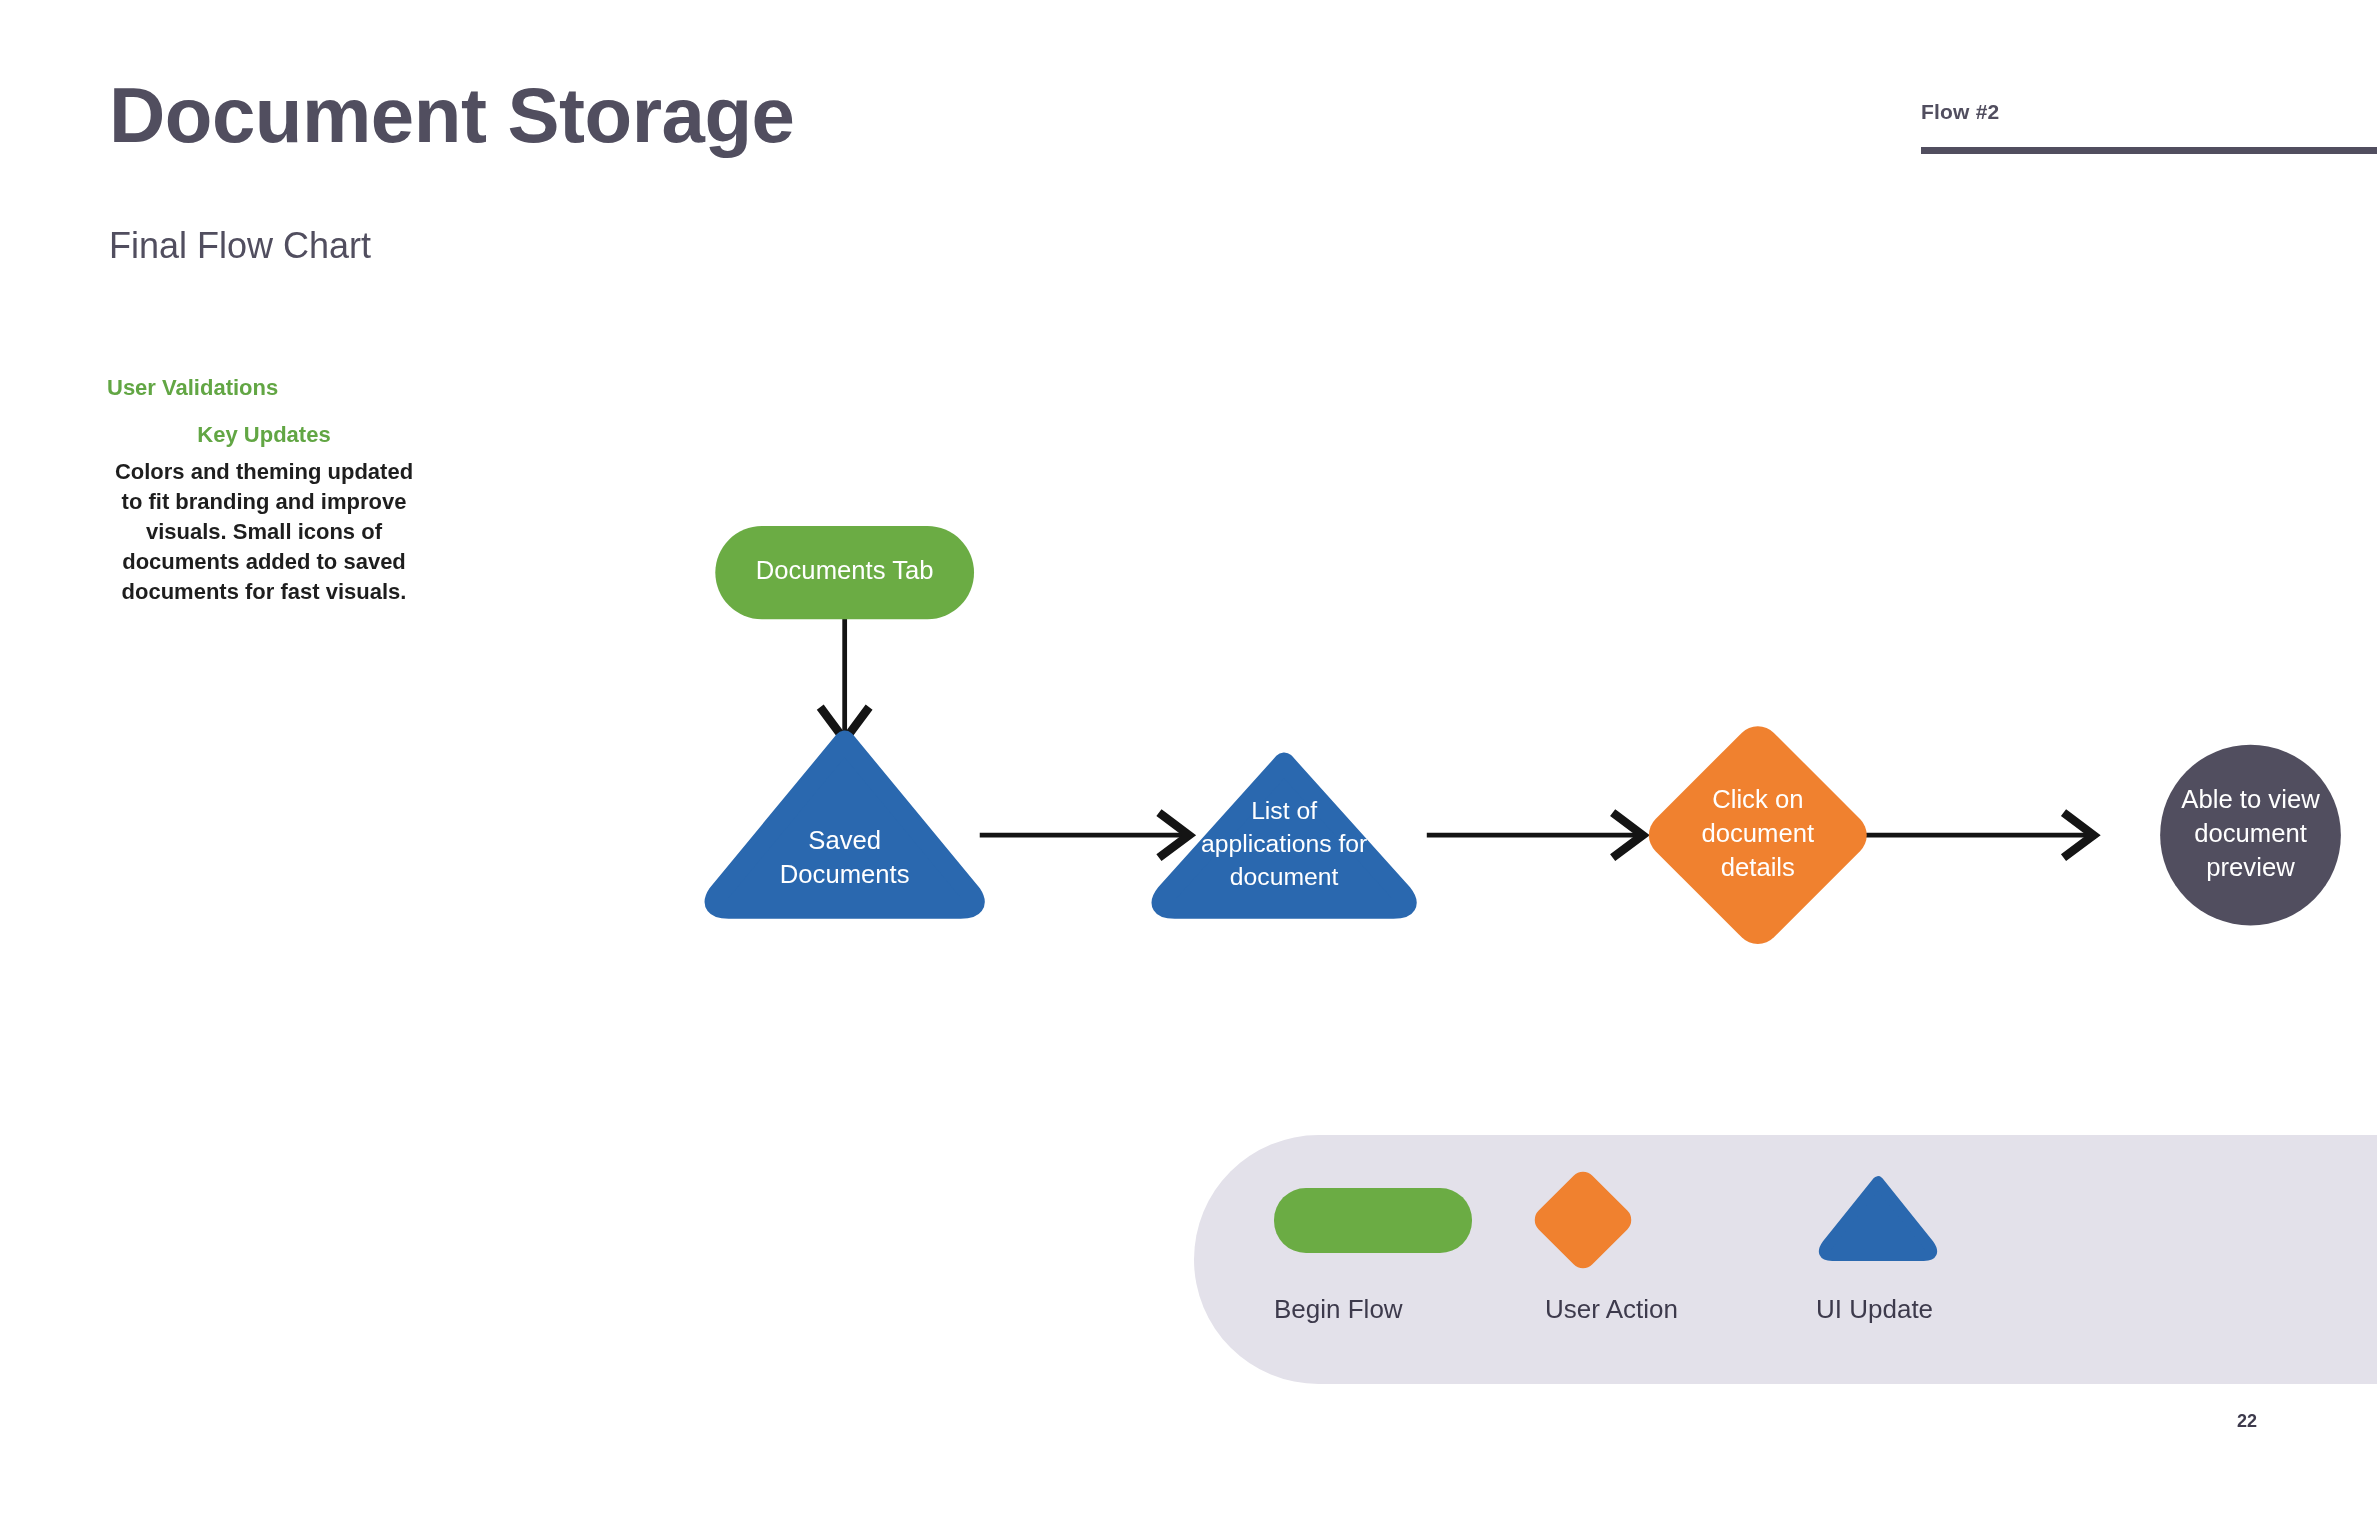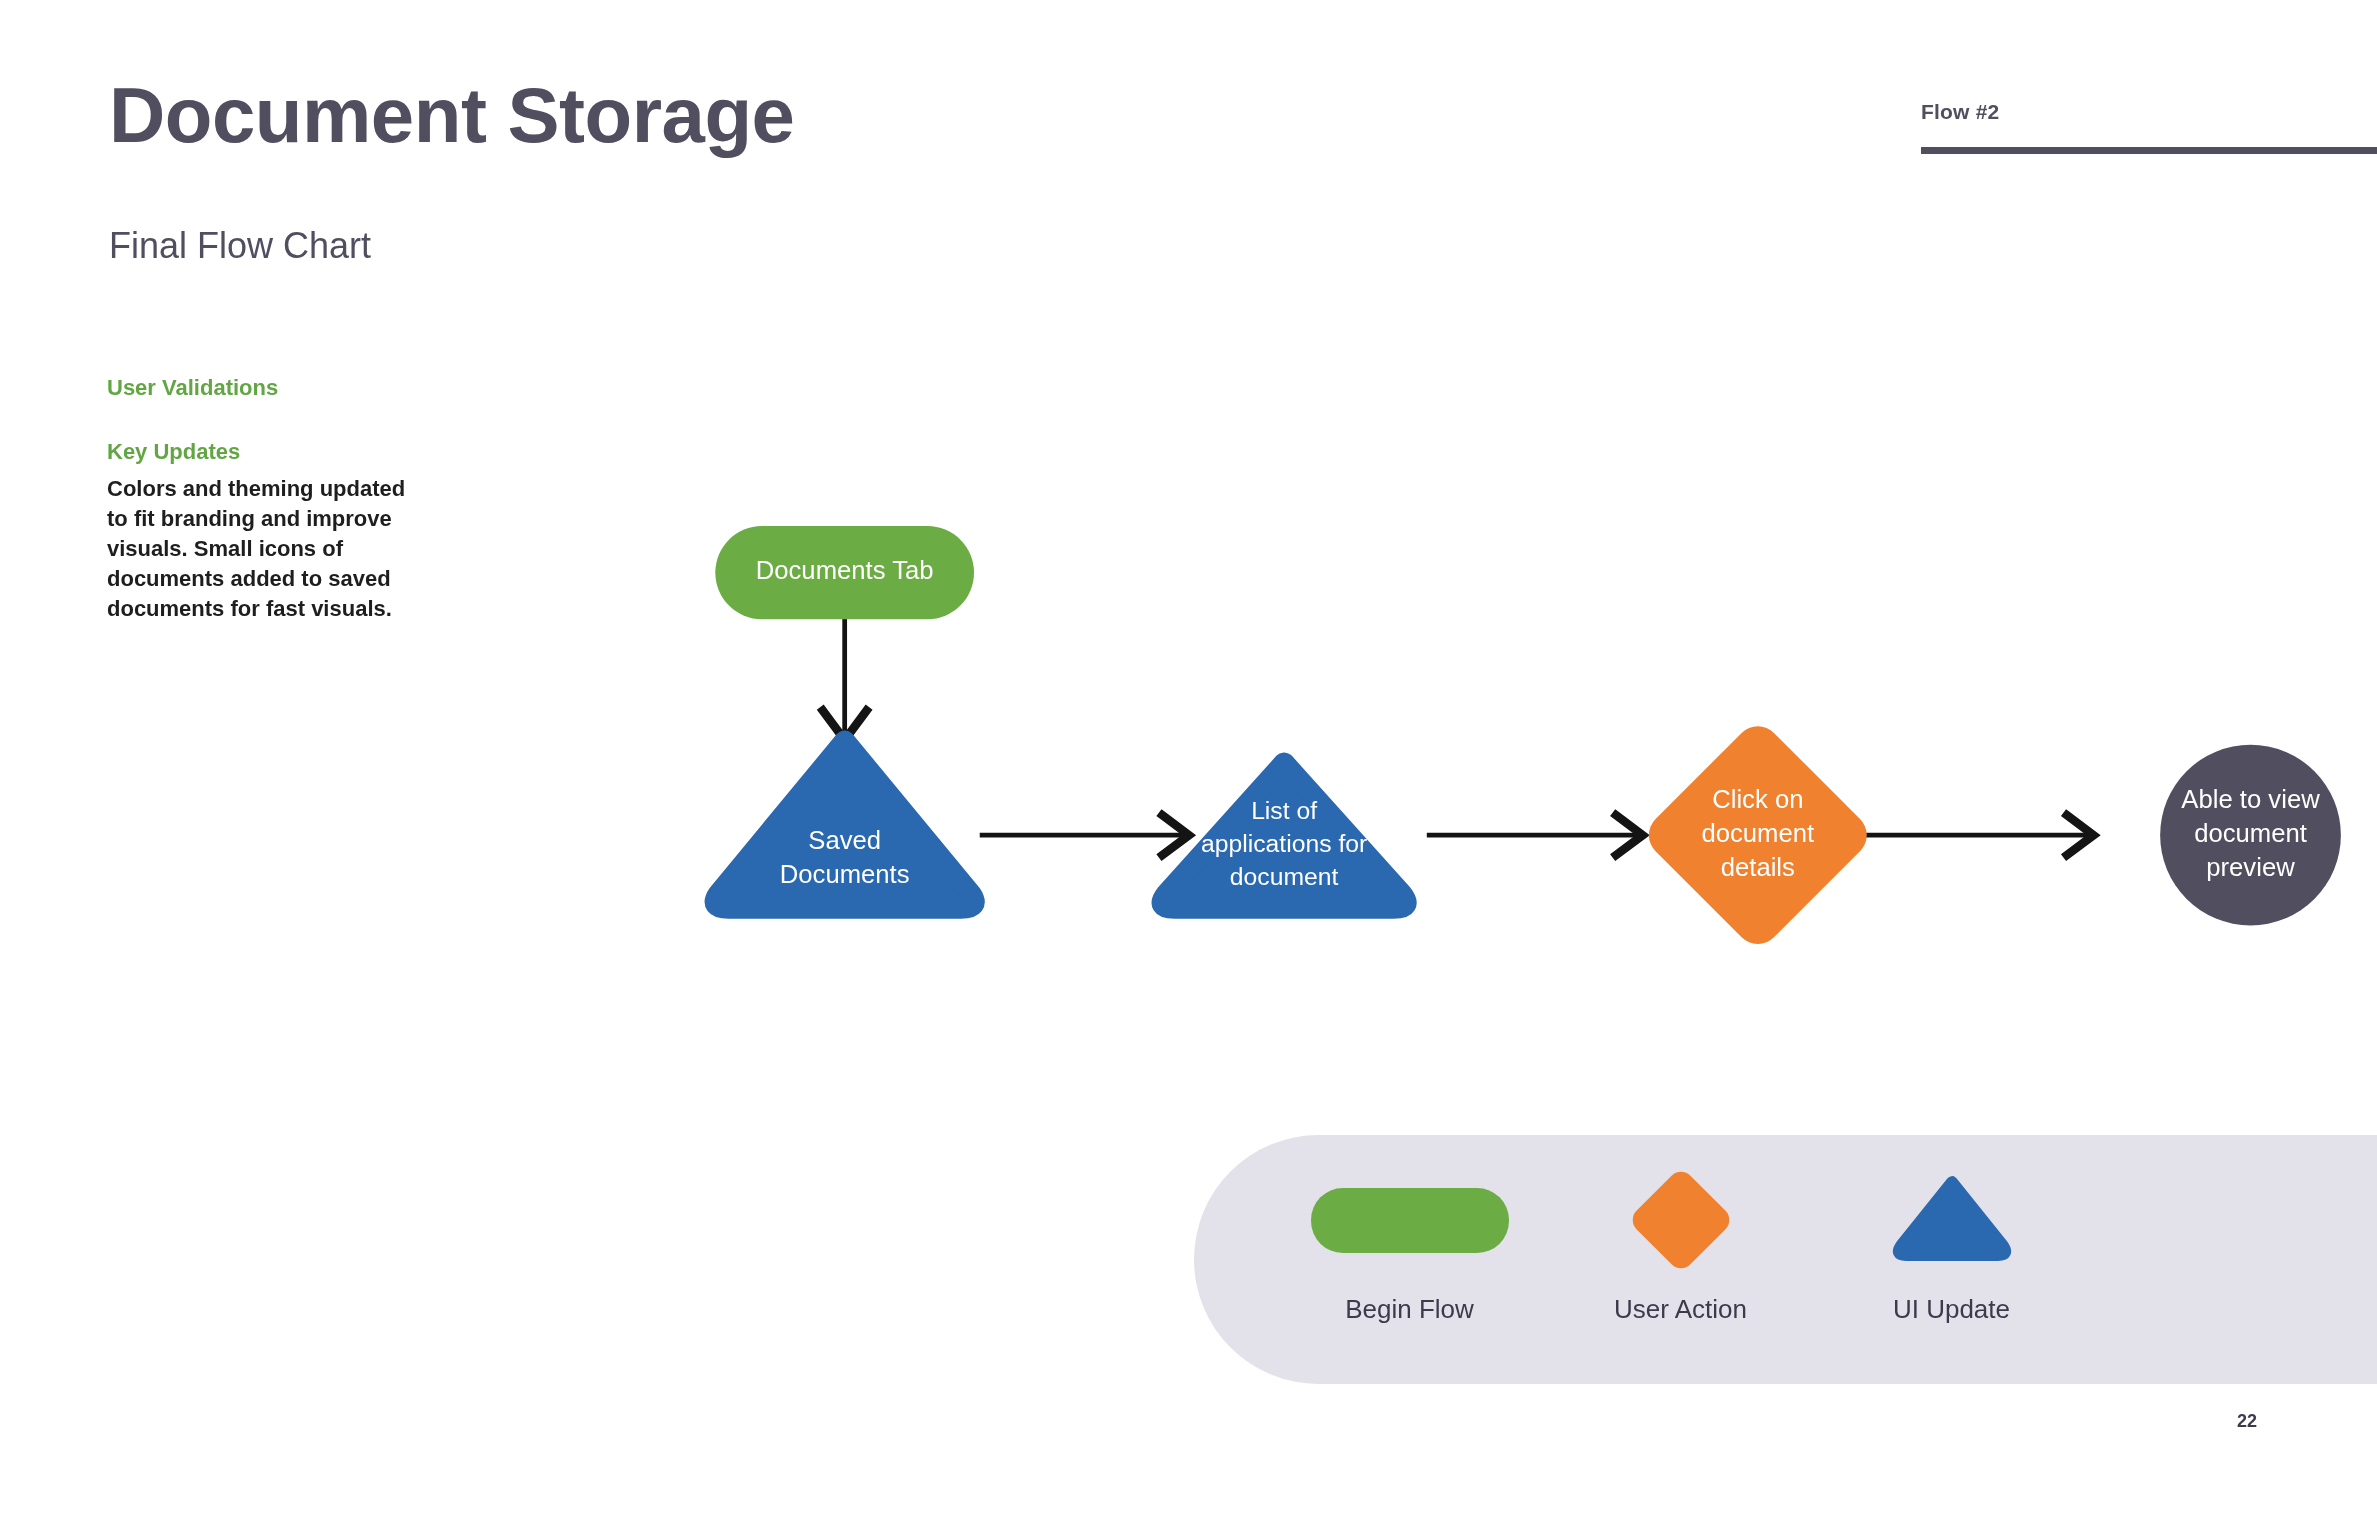--- a/index.html
+++ b/index.html
@@ -72,21 +72,21 @@
     margin: 0 0 9.5px 0;
     line-height: 1.1;
   }
   .note-body {
     font-size: 22px;
     font-weight: 600;
     color: #1E1E1E;
     line-height: 1.37;
     margin: 0;
   }
-  .note-block-2 { margin-top: 40px; }
+  .note-block-2 { margin-top: 23px; text-align: center; }
 
   
   .flow-canvas {
     position: absolute;
     left: 0;
     top: 0;
     width: 2378px;
     height: 1539px;
     pointer-events: none;
   }
@@ -129,21 +129,21 @@
     width: 1046px;
     height: 190px;
     display: flex;
     align-items: flex-start;
     justify-content: flex-start;
   }
   .legend-item {
     width: 271px;
     display: flex;
     flex-direction: column;
-    align-items: center;
+    align-items: flex-start;
   }
   .legend-swatch {
     height: 100px;
     display: flex;
     align-items: center;
     justify-content: center;
   }
   .legend-text {
     margin-top: 24px;
     font-size: 26px;

